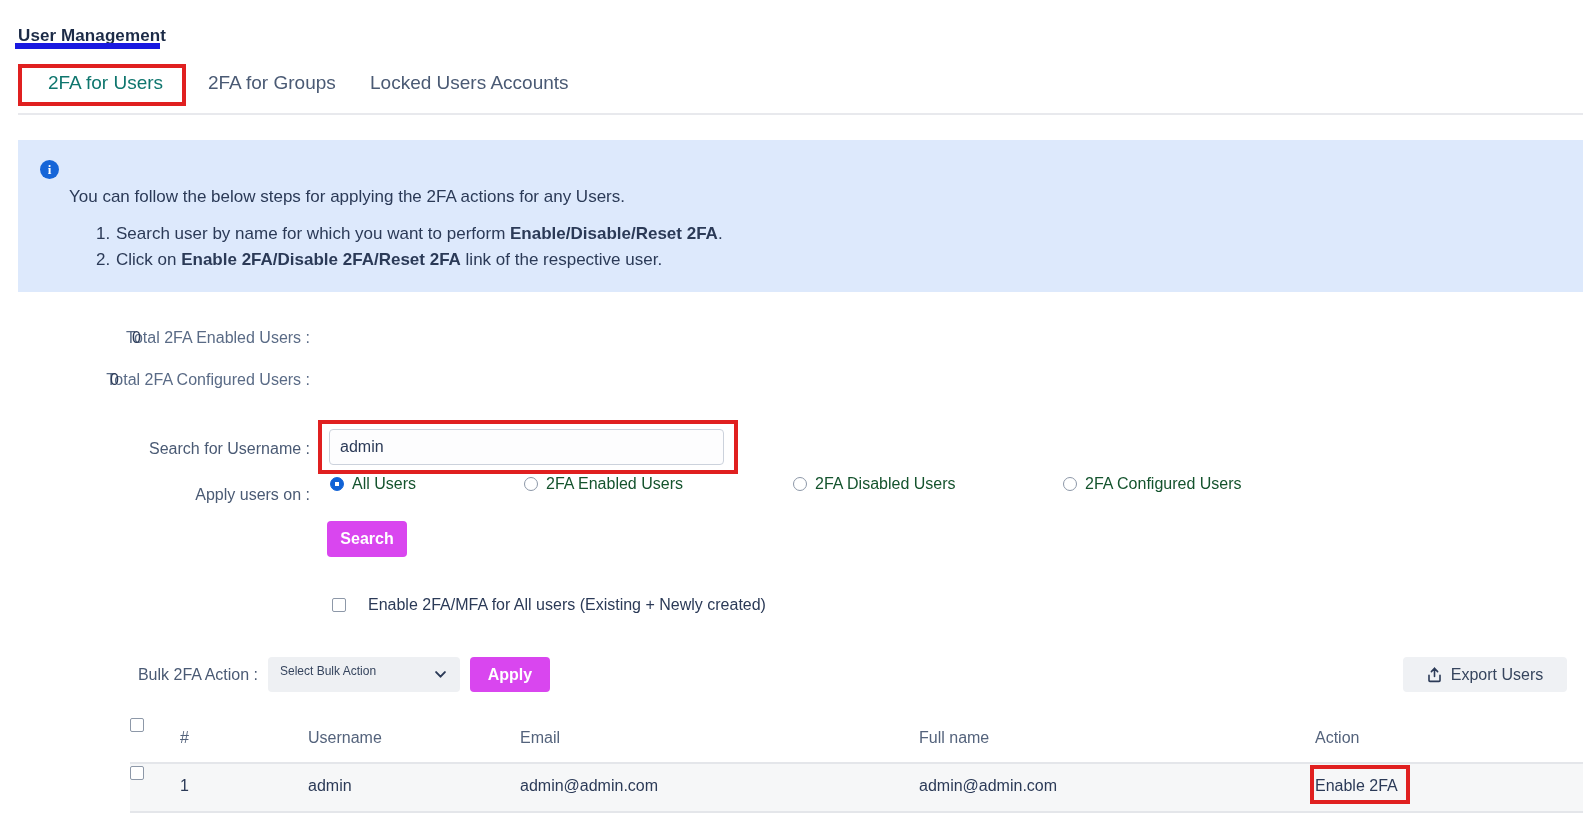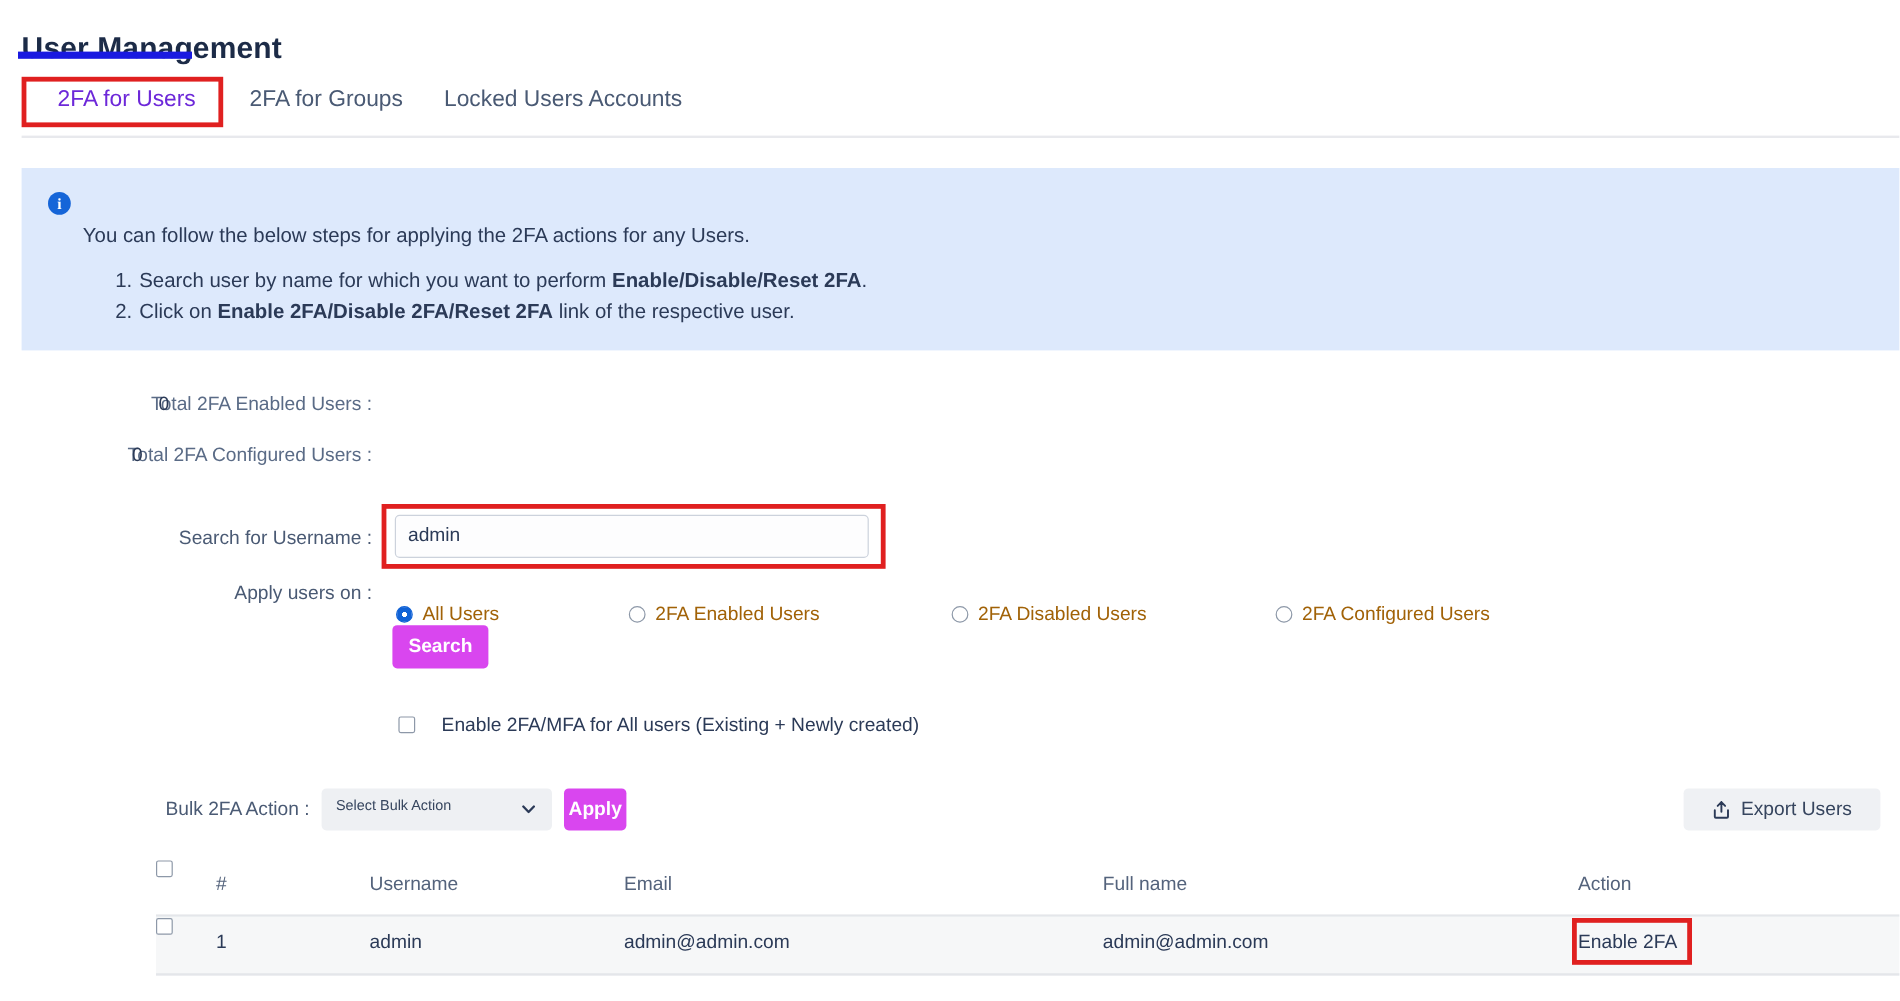--- a/index.html
+++ b/index.html
@@ -14,21 +14,21 @@
     color: #2b3a57;
     overflow: hidden;
     position: relative;
   }
 
   
   .page-title {
     position: absolute;
     left: 18px;
     top: 26px;
-    font-size: 25px;
+    font-size: 17px;
     font-weight: 600;
     color: #1c2b47;
     letter-spacing: .1px;
   }
 
   
   .tabs {
     position: absolute;
     left: 18px;
     top: 70px;
@@ -38,21 +38,21 @@
   .tab {
     position: absolute;
     top: 0;
     font-size: 19px;
     color: #4a5a74;
     padding: 2px 16px 10px 16px;
     cursor: pointer;
     white-space: nowrap;
   }
   .tab.active {
-    color: #6d28d9;
+    color: #0f766e;
   }
   .tab-underline {
     position: absolute;
     left: 15px;
     top: 43px;
     width: 145px;
     height: 6px;
     background: #1a1ae0;
   }
   .tabs-divider {
@@ -170,23 +170,23 @@
     box-sizing: border-box;
     pointer-events: none;
   }
   #annot-tab    { left: 18px;   top: 64px;  width: 168px; height: 42px; }
   #annot-search { left: 318px;  top: 420px; width: 420px; height: 54px; }
   #annot-enable { left: 1310px; top: 765px; width: 100px; height: 39px; }
 
   
   .radio-opt {
     position: absolute;
-    top: 504px;
-    font-size: 16px;
-    color: #a16207;
+    top: 475px;
+    font-size: 16px;
+    color: #14532d;
     white-space: nowrap;
     cursor: pointer;
   }
   .radio-mark {
     display: inline-block;
     width: 14px;
     height: 14px;
     border-radius: 50%;
     border: 1px solid #8d98a8;
     background: #fff;
@@ -211,21 +211,21 @@
     color: #ffffff;
     font-family: "Liberation Sans", sans-serif;
     font-size: 16px;
     font-weight: 700;
     border: none;
     border-radius: 4px;
     cursor: pointer;
     padding: 0;
   }
   #btn-search { left: 327px; top: 521px; width: 80px; height: 36px; }
-  #btn-apply  { left: 470px; top: 657px; width: 52px; height: 35px; font-size: 16px; }
+  #btn-apply  { left: 470px; top: 657px; width: 80px; height: 35px; font-size: 16px; }
 
   
   .checkline {
     position: absolute;
     left: 332px;
     top: 596px;
     font-size: 16px;
     color: #2b3a57;
     white-space: nowrap;
   }

